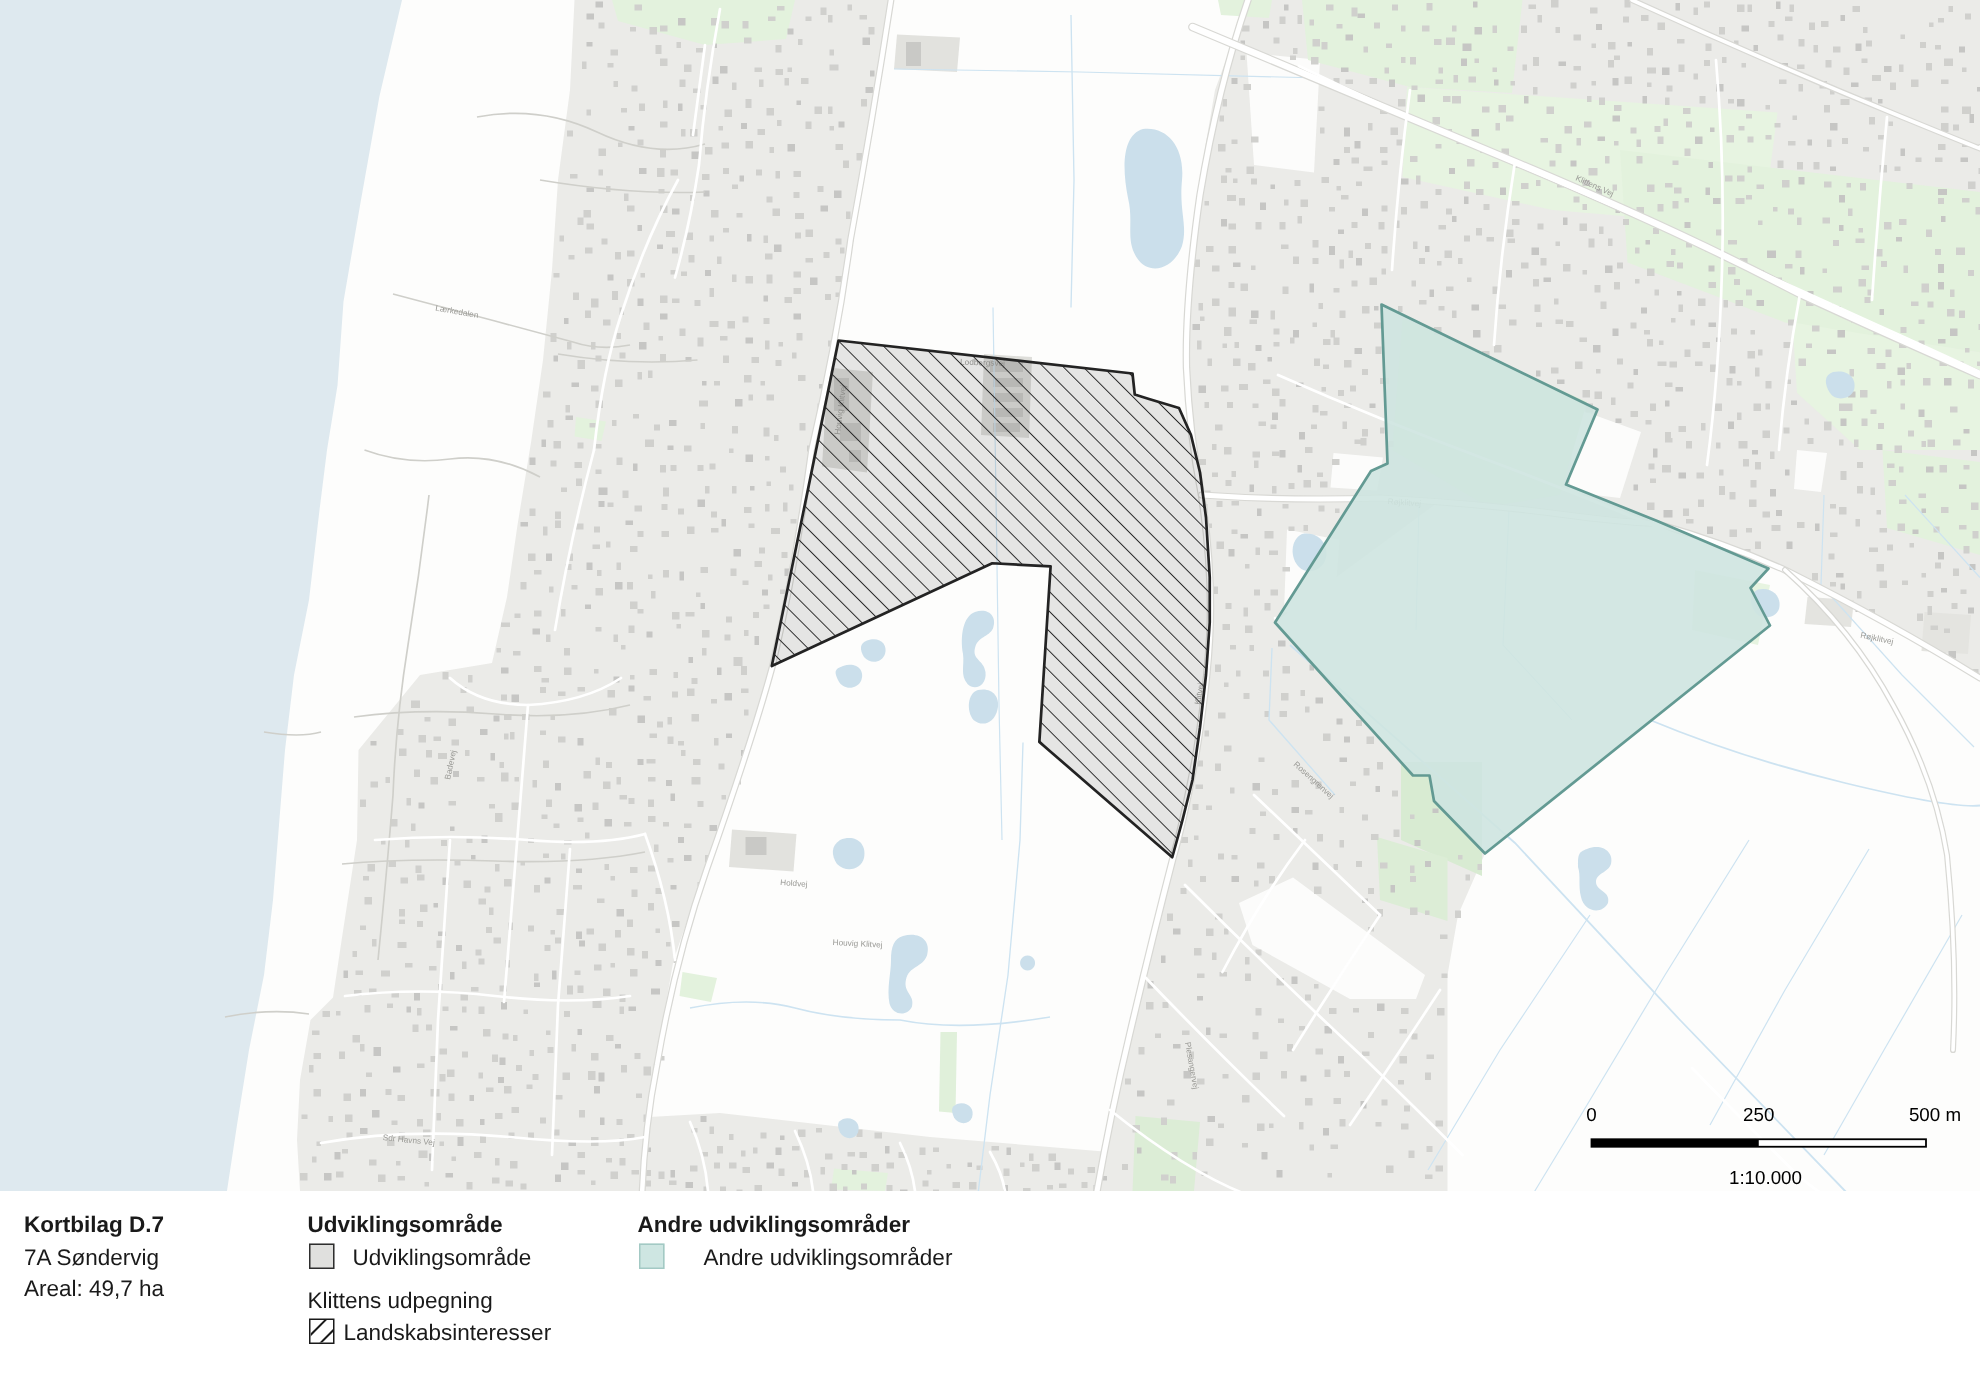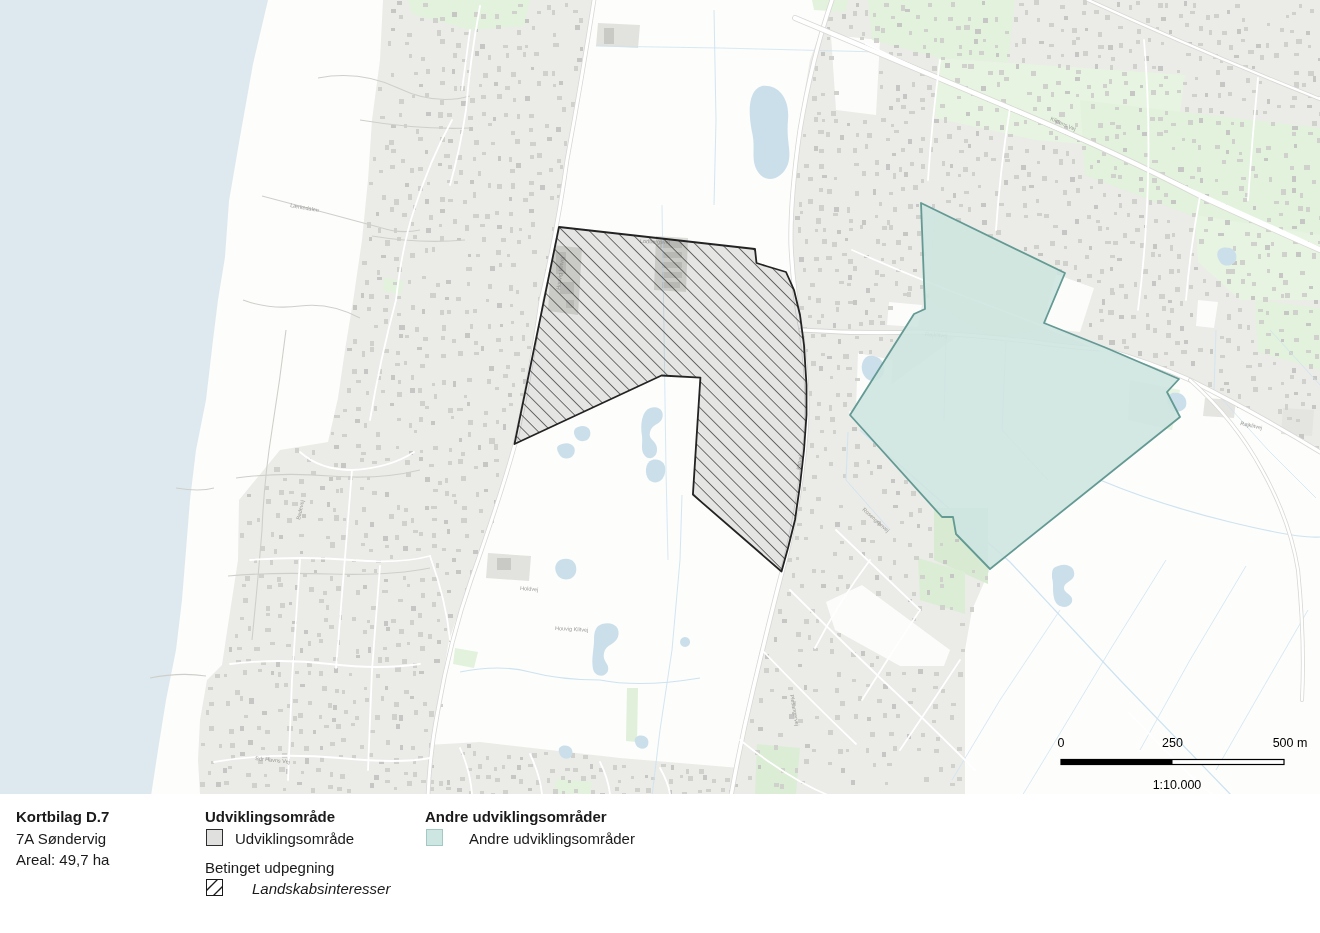--- a/index.html
+++ b/index.html
@@ -165,25 +165,25 @@
 <text x="1177" y="789" font-size="12.5" fill="#000" text-anchor="middle" font-family="Liberation Sans, sans-serif">1:10.000</text>
 <rect x="0" y="794" width="1320" height="139" fill="#ffffff"></rect>
 </svg>
 <div class="leg b" style="left:16px;top:806px;">Kortbilag D.7</div>
 <div class="leg" style="left:16px;top:828px;">7A Søndervig</div>
 <div class="leg" style="left:16px;top:849px;">Areal: 49,7 ha</div>
 
 <div class="leg b" style="left:205px;top:806px;">Udviklingsområde</div>
 <div class="sw" style="left:206px;top:829px;background:#e0e0de;border:1.8px solid #2e2e2e;"></div>
 <div class="leg" style="left:235px;top:828px;">Udviklingsområde</div>
-<div class="leg" style="left:205px;top:857px;">Betinget udpegning</div>
+<div class="leg" style="left:205px;top:857px;">Klittens udpegning</div>
 <div class="sw" style="left:206px;top:879px;border:1.6px solid #1a1a1a;background:#fff;overflow:hidden;">
 <svg width="17" height="17">
         <line x1="-2" y1="12" x2="12" y2="-2" stroke="#1a1a1a" stroke-width="1.3"></line>
         <line x1="3" y1="19" x2="19" y2="3" stroke="#1a1a1a" stroke-width="1.3"></line>
       </svg>
 </div>
-<div class="leg" style="left:252px;top:878px;font-style:italic;">Landskabsinteresser</div>
+<div class="leg" style="left:229px;top:878px;">Landskabsinteresser</div>
 
 <div class="leg b" style="left:425px;top:806px;">Andre udviklingsområder</div>
 <div class="sw" style="left:426px;top:829px;background:#cee6e2;border:1.6px solid #a3c9c4;"></div>
 <div class="leg" style="left:469px;top:828px;">Andre udviklingsområder</div>
 </div>
 
 </body></html>

